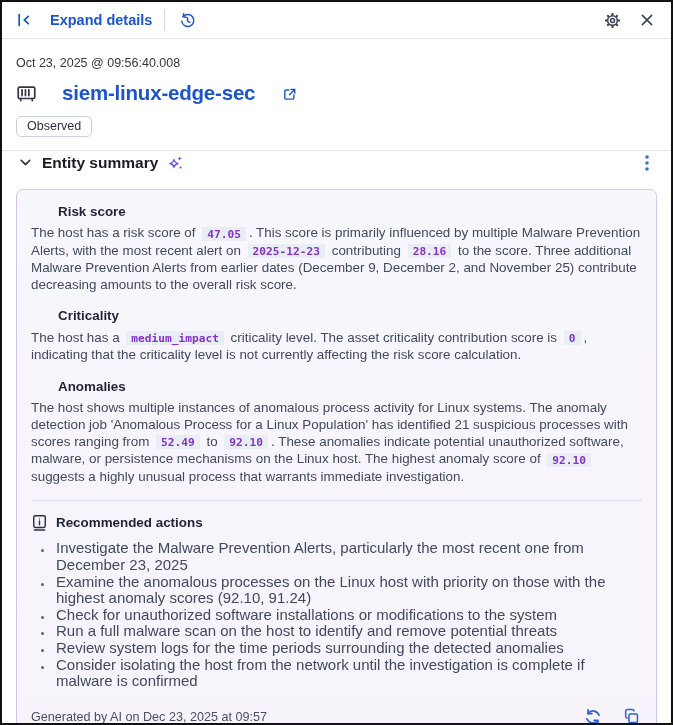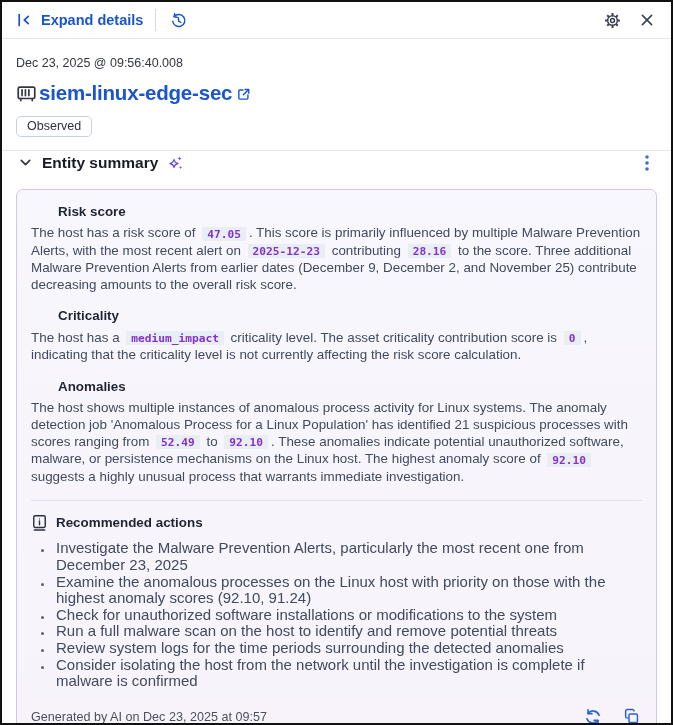--- a/index.html
+++ b/index.html
@@ -15,39 +15,39 @@
   }
 
   
   .topbar {
     height:37px;
     display:flex; align-items:center;
     padding:0 14px;
     border-bottom:1px solid #e3e6ef;
   }
   .expand-btn {
-    display:flex; align-items:center; gap:9px;
+    display:flex; align-items:center; gap:18px;
     color:var(--primary,#1a55cd);
     font-size:14.5px; font-weight:700;
     cursor:pointer; background:none; border:none; padding:0;
     font-family:"Liberation Sans", sans-serif;
   }
   .vdiv { width:1px; height:22px; background:#d3dae6; margin:0 12px; }
   .icon-btn {
     background:none; border:none; padding:2px; cursor:pointer;
     display:inline-flex; align-items:center; justify-content:center;
     color:var(--primary,#1a55cd);
   }
   .topbar-right { margin-left:auto; display:flex; align-items:center; gap:14px; }
   .icon-dark { color:#3a4050; }
 
   
   .content { padding:0 14px; }
   .timestamp { margin-top:17px; font-size:12.5px; color:#343741; }
-  .title-row { margin-top:11px; display:flex; align-items:center; gap:2px; }
+  .title-row { margin-top:11px; display:flex; align-items:center; gap:25px; }
   .host-icon { color:#343741; flex:0 0 auto; }
   .entity-title {
     font-size:20.5px; font-weight:700; color:var(--primary,#1a55cd);
     letter-spacing:-0.2px; line-height:1.2;
   }
   .popout-btn { color:var(--primary,#1a55cd); margin-top:2px; }
   .badge {
     display:inline-block; margin-top:10px;
     padding:2.5px 10px;
     border:1px solid #c9d0dd; border-radius:5px;
@@ -157,21 +157,21 @@
           <svg width="16" height="16" viewBox="0 0 16 16" fill="none" stroke="currentColor" stroke-width="1.6" stroke-linecap="round">
             <path d="M3.4 3.4l9.2 9.2M12.6 3.4l-9.2 9.2"></path>
           </svg>
         </span>
       </button>
     </div>
   </div>
 
   <div class="content">
     
-    <div class="timestamp">Dec 23, 2025 @ 09:56:40.008</div>
+    <div class="timestamp">Oct 23, 2025 @ 09:56:40.008</div>
 
     <div class="title-row">
       <span class="host-icon">
         <svg width="21" height="21" viewBox="0 0 16 16" fill="none" stroke="currentColor" stroke-width="1.3" stroke-linecap="round">
           <rect x="1.7" y="3.1" width="12.6" height="8.7" rx="1.1"></rect>
           <path d="M4.6 5.3v4.3M7.2 5.3v4.3M9.8 5.3v4.3"></path>
           <path d="M3.6 11.9v1.5M12.4 11.9v1.5"></path>
         </svg>
       </span>
       <span class="entity-title">siem-linux-edge-sec</span>

